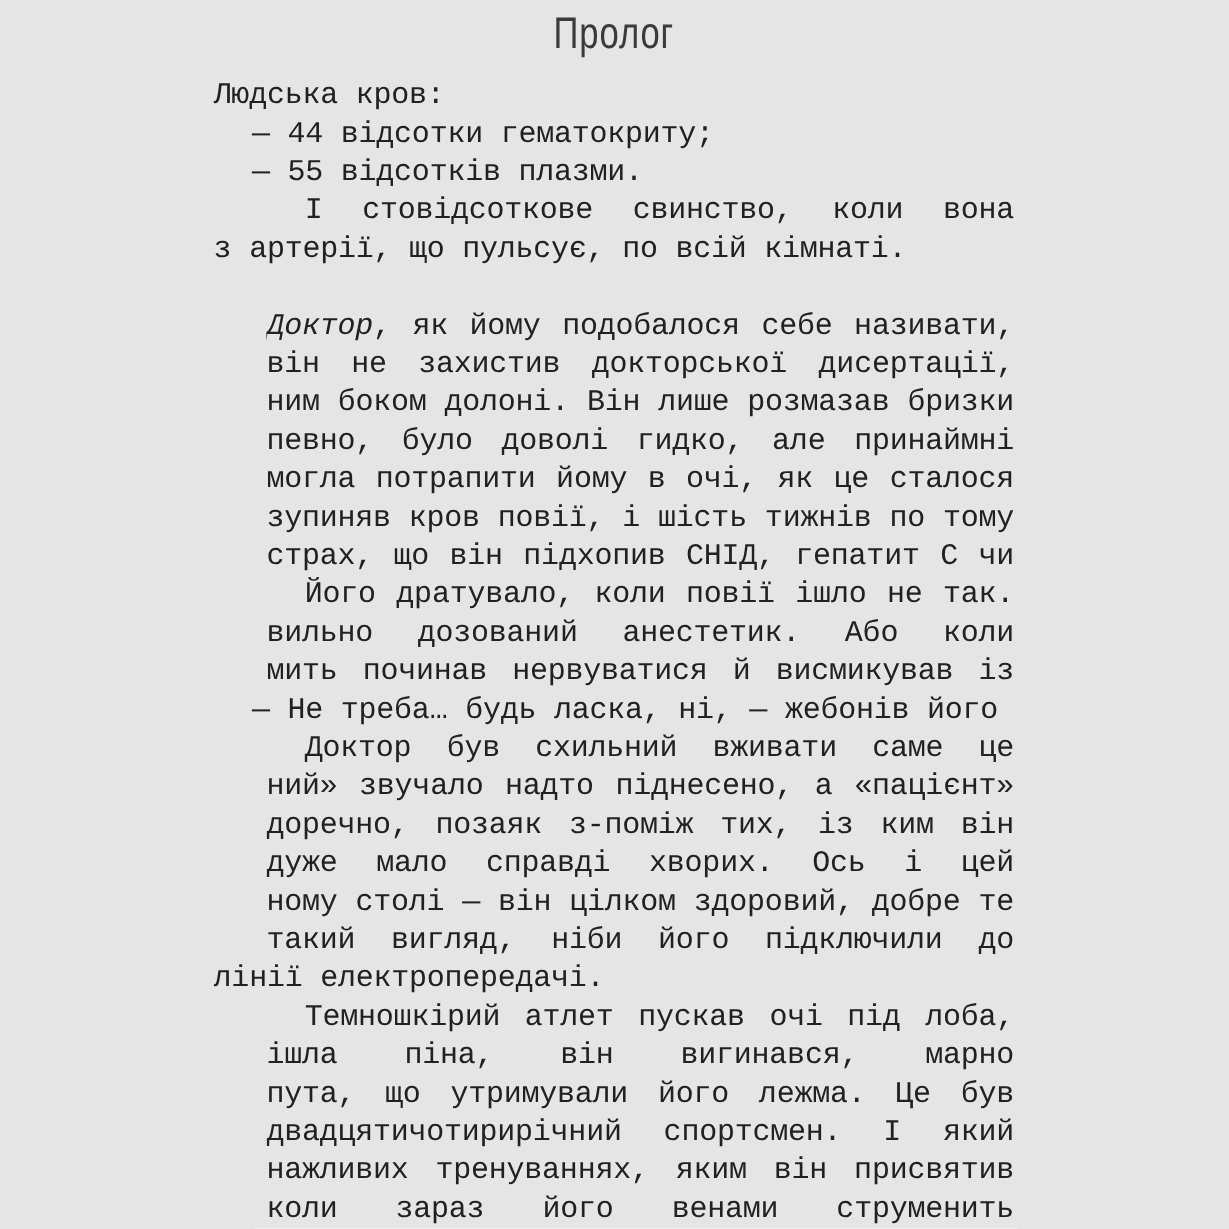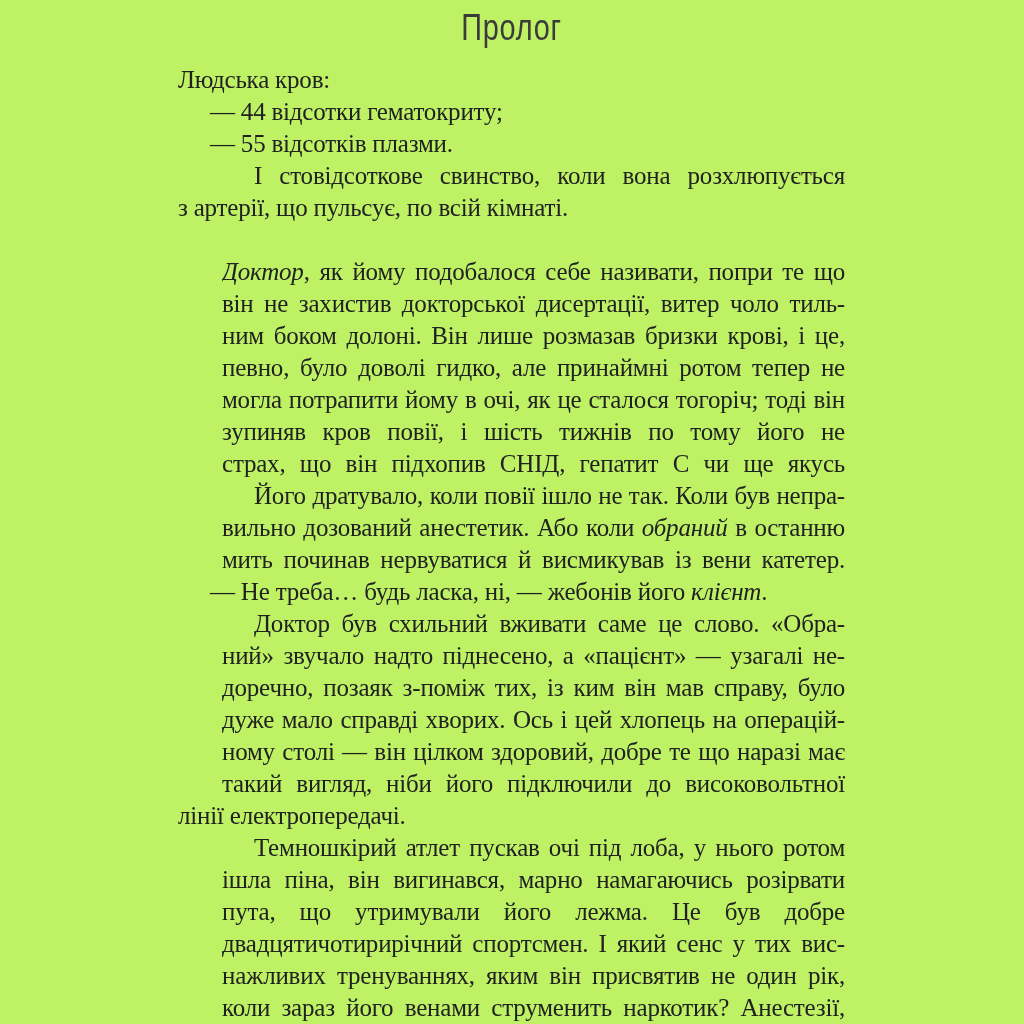--- a/index.html
+++ b/index.html
@@ -4,21 +4,21 @@
 <style>
   html, body {
     margin: 0;
     padding: 0;
     background: #ffffff;
   }
   .page {
     position: relative;
     width: 1024px;
     height: 1024px;
-    background: #bef264;
+    background: #e5e5e5;
     overflow: hidden;
     font-family: "Liberation Serif", "DejaVu Serif", serif;
     color: #212121;
   }
   .chapter-title {
     margin: 0;
     padding-top: 9px;
     height: 55px;
     text-align: center;
     font-weight: 400;
@@ -38,20 +38,21 @@
     padding: 0 179px 0 178px;
   }
   .line {
     font-size: 25px;
     line-height: 32px;
     height: 32px;
     letter-spacing: -0.2px;
     white-space: normal;
     text-align: left;
     overflow: hidden;
+    font-family: Liberation Mono, monospace;
   }
   .line.j {
     text-align: justify;
     text-align-last: justify;
     margin-left: 44px;
   }
   .line.ind {
     padding-left: 32px;
   }
   .gap-top {

